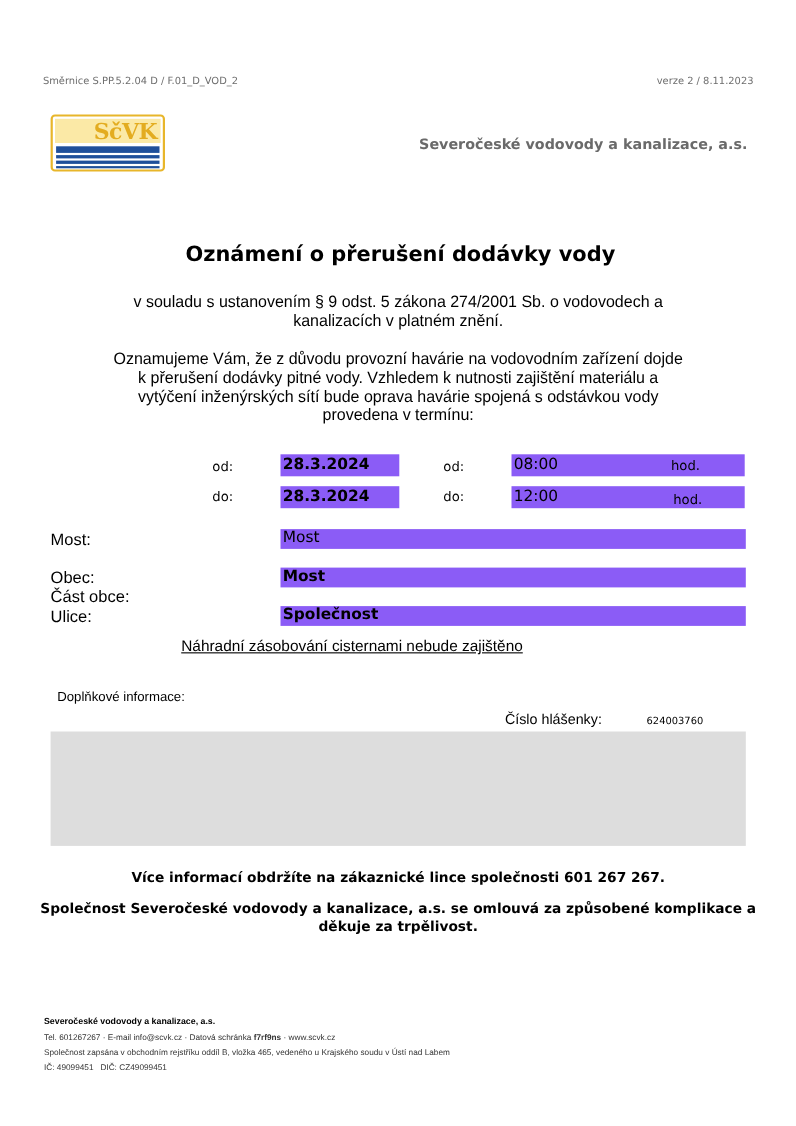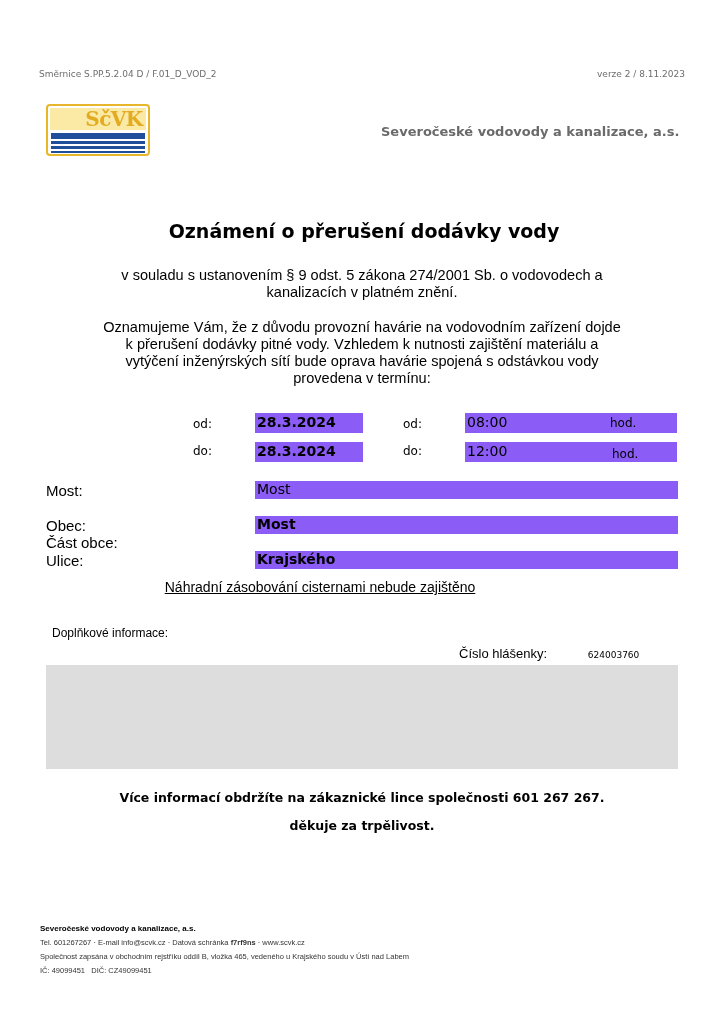--- a/index.html
+++ b/index.html
@@ -82,34 +82,35 @@
 
 <div class="abs loc-lbl" style="left:46px; top:517px;">Obec:</div>
 <div class="abs cell" style="left:255px; top:516px; width:423px; height:18px;">
   <span class="val-bold" style="position:absolute; left:2px; top:0px;">Most</span>
 </div>
 
 <div class="abs loc-lbl" style="left:46px; top:534px;">Část obce:</div>
 
 <div class="abs loc-lbl" style="left:46px; top:552px;text-align:right;">Ulice:</div>
 <div class="abs cell" style="left:255px; top:551px; width:423px; height:18px;">
-  <span class="val-bold" style="position:absolute; left:2px; top:0px;">Krajského</span>
+  <span class="val-bold" style="position:absolute; left:2px; top:0px;">Společnost</span>
 </div>
 
 <div class="abs link">Náhradní zásobování cisternami nebude zajištěno</div>
 
 <div class="abs" style="left:52px; top:626px; font-family:'Liberation Sans', sans-serif; font-size:12px;">Doplňkové informace:</div>
 <div class="abs" style="left:459px; top:646px; font-family:'Liberation Sans', sans-serif; font-size:13px;">
   <span>Číslo hlášenky:</span>
   <span style="font-family:'DejaVu Sans', sans-serif; font-size:9px;padding-left:37px;">624003760</span>
 </div>
 <div class="abs info-box"></div>
 
 <div class="abs bold-center" style="top:790px;">Více informací obdržíte na zákaznické lince společnosti  601 267 267.</div>
 <div class="abs bold-center" style="top:818px;">
+  <div>Společnost Severočeské vodovody a kanalizace, a.s. se omlouvá za způsobené komplikace a</div>
   <div>děkuje za trpělivost.</div>
 </div>
 
 <div class="abs foot" style="left:40px; top:924px; font-weight:bold; font-size:8px; color:#000;">Severočeské vodovody a kanalizace, a.s.</div>
 <div class="abs foot" style="left:40px; top:938px;">
   <span>Tel. 601267267 · E-mail info@scvk.cz · Datová schránka </span><b>f7rf9ns</b><span> · www.scvk.cz</span>
 </div>
 <div class="abs foot" style="left:40px; top:952px;">Společnost zapsána v obchodním rejstříku oddíl B, vložka 465, vedeného u Krajského soudu v Ústí nad Labem</div>
 <div class="abs foot" style="left:40px; top:966px; white-space:pre;">IČ: 49099451   DIČ: CZ49099451</div>
 

